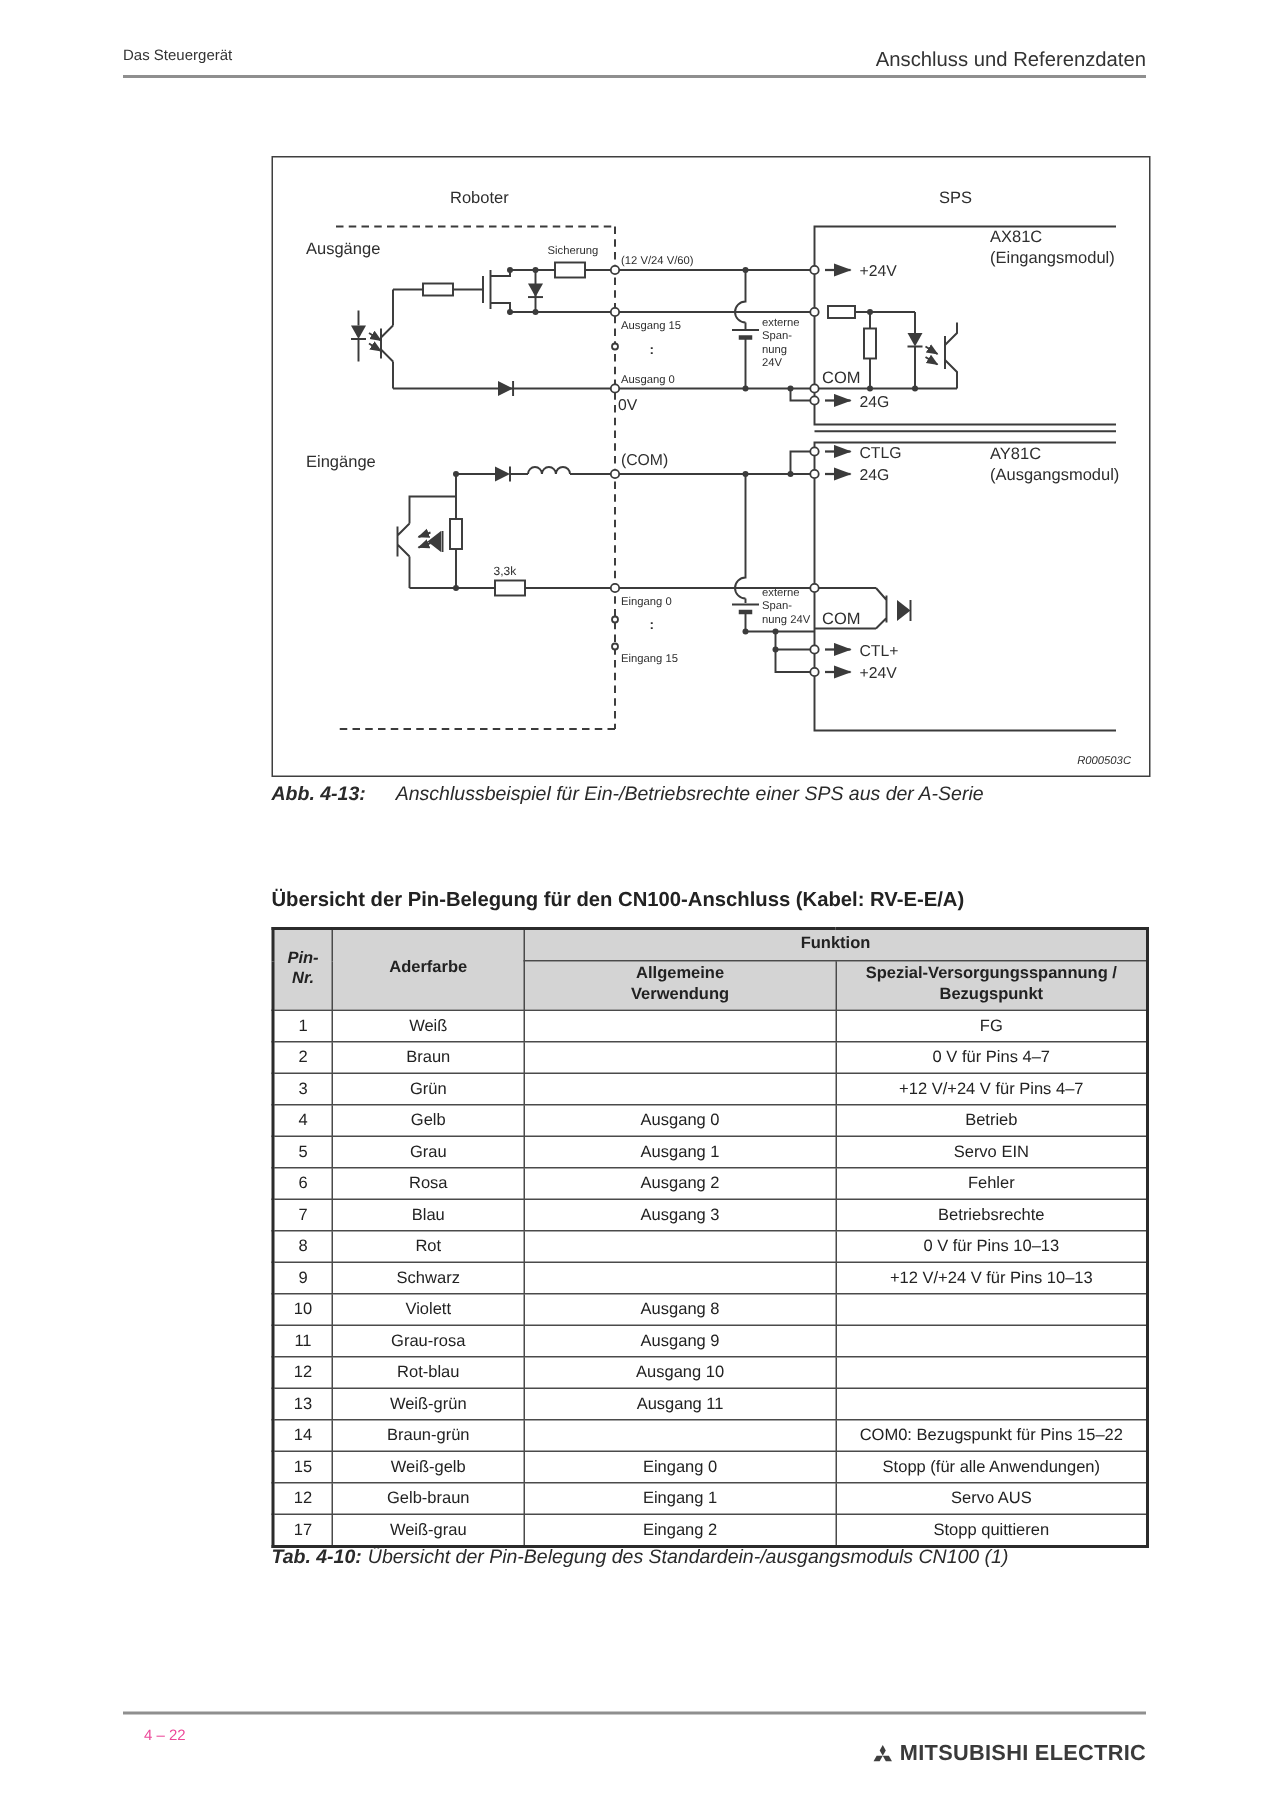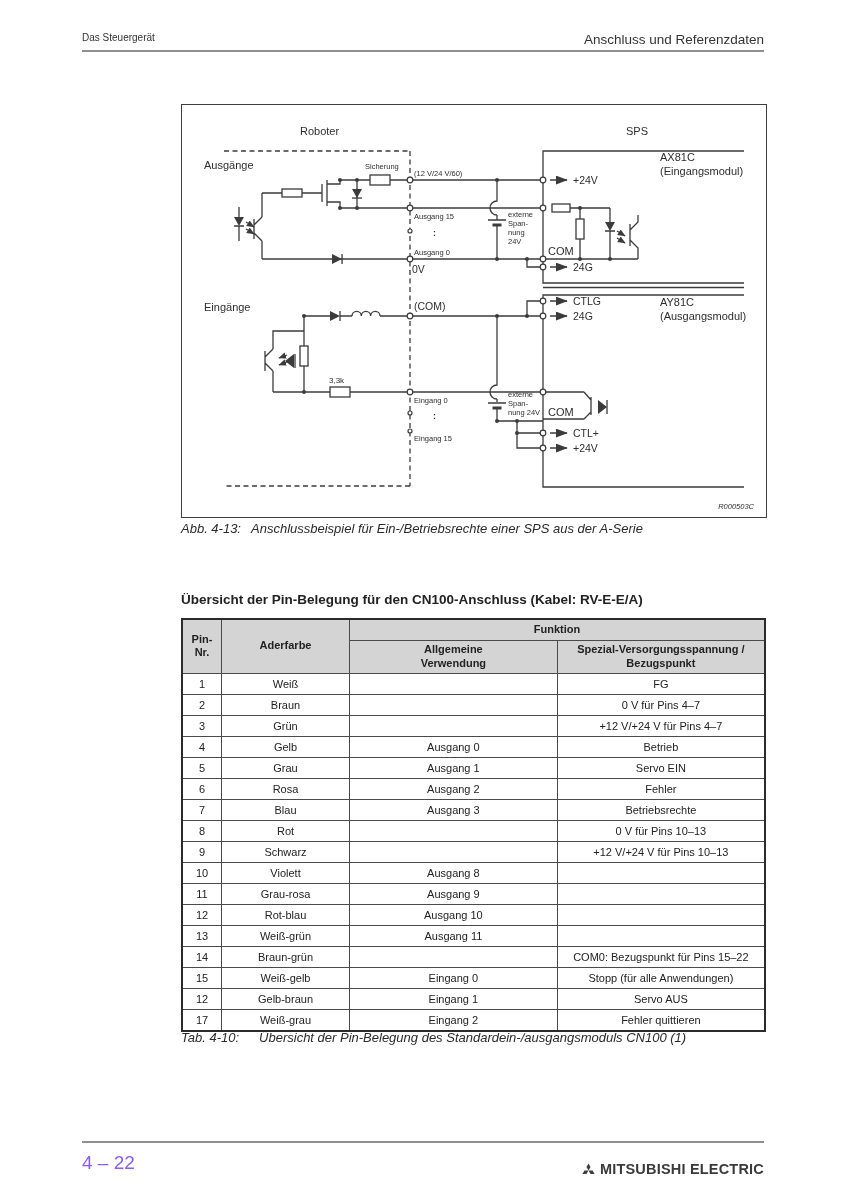--- a/index.html
+++ b/index.html
@@ -4,44 +4,44 @@
 <style>
   html,body{margin:0;padding:0;background:#ffffff;}
   .page{position:relative;width:846px;height:1197px;background:#ffffff;overflow:hidden;
         font-family:"Liberation Sans",sans-serif;color:#2a2a2a;}
 
   
   .hdr-left{position:absolute;left:82px;top:32px;font-size:10px;color:#333;}
   .hdr-right{position:absolute;right:82px;top:32px;font-size:13.5px;color:#333;text-align:center;}
   .hdr-rule{position:absolute;left:82px;top:50px;width:682px;height:2px;background:#8f8f8f;}
   .ftr-rule{position:absolute;left:82px;top:1141px;width:682px;height:2px;background:#8f8f8f;}
-  .ftr-page{position:absolute;left:82px;top:1152px;font-size:19px;color:#8b5cf6;}
+  .ftr-page{position:absolute;left:96px;top:1152px;font-size:10px;color:#ec4899;}
   .ftr-brand{position:absolute;right:82px;top:1149px;display:flex;align-items:center;gap:3px;margin-top:12px;}
   .ftr-brand .brand-text{font-size:14.5px;font-weight:bold;color:#3a3a3a;letter-spacing:.2px;}
 
   
   .fig{position:absolute;left:181px;top:104px;width:584px;height:412px;border:1.5px solid #3f3f3f;box-sizing:content-box;}
   .fig svg{display:block;}
   .fig text{font-family:"Liberation Sans",sans-serif;fill:#2e2e2e;}
   .fig-caption{position:absolute;left:181px;top:521px;width:600px;font-size:13px;font-style:italic;color:#2a2a2a;}
-  .fig-caption .cap-label{font-weight:normal;margin-right:10px;}
+  .fig-caption .cap-label{font-weight:bold;margin-right:20px;}
 
   
   .tbl-title{position:absolute;left:181px;top:592px;font-size:13.5px;font-weight:bold;color:#222;}
   .tbl-caption{position:absolute;left:181px;top:1030px;width:600px;font-size:13px;font-style:italic;color:#2a2a2a;}
-  .tbl-caption .cap-label{font-weight:normal;margin-right:20px;}
+  .tbl-caption .cap-label{font-weight:bold;margin-right:4px;}
 
   
   .pin-table{position:absolute;left:181px;top:618px;width:585px;border-collapse:collapse;
              font-size:11px;color:#222;table-layout:fixed;}
   .pin-table th,.pin-table td{border:1px solid #4a4a4a;text-align:center;vertical-align:middle;
              padding:2px 3px;height:16px;}
   .pin-table{border:2px solid #2b2b2b;}
   .pin-table thead th{background:#d4d4d4;font-weight:bold;line-height:1.25;}
-  .pin-table .col-pin{width:32px;}
+  .pin-table .col-pin{width:32px;font-style:italic;}
   .pin-table .col-color{width:121px;}
   .pin-table .col-general{width:155px;}
   .pin-table tbody td{background:#fff;}
 </style>
 </head>
 <body>
 
 <div class="page">
 
   <div class="hdr-left">Das Steuergerät</div>
@@ -346,21 +346,21 @@
         <tr>
           <td>12</td>
           <td>Gelb-braun</td>
           <td>Eingang 1</td>
           <td>Servo AUS</td>
         </tr>
         <tr>
           <td>17</td>
           <td>Weiß-grau</td>
           <td>Eingang 2</td>
-          <td>Fehler quittieren</td>
+          <td>Stopp quittieren</td>
         </tr>
       </tbody>
   </table>
 
   <div class="tbl-caption">
     <span class="cap-label">Tab. 4-10:</span><span>Übersicht der Pin-Belegung des Standardein-/ausgangsmoduls CN100 (1)</span>
   </div>
 
   <div class="ftr-rule"></div>
   <div class="ftr-page">4 – 22</div>

